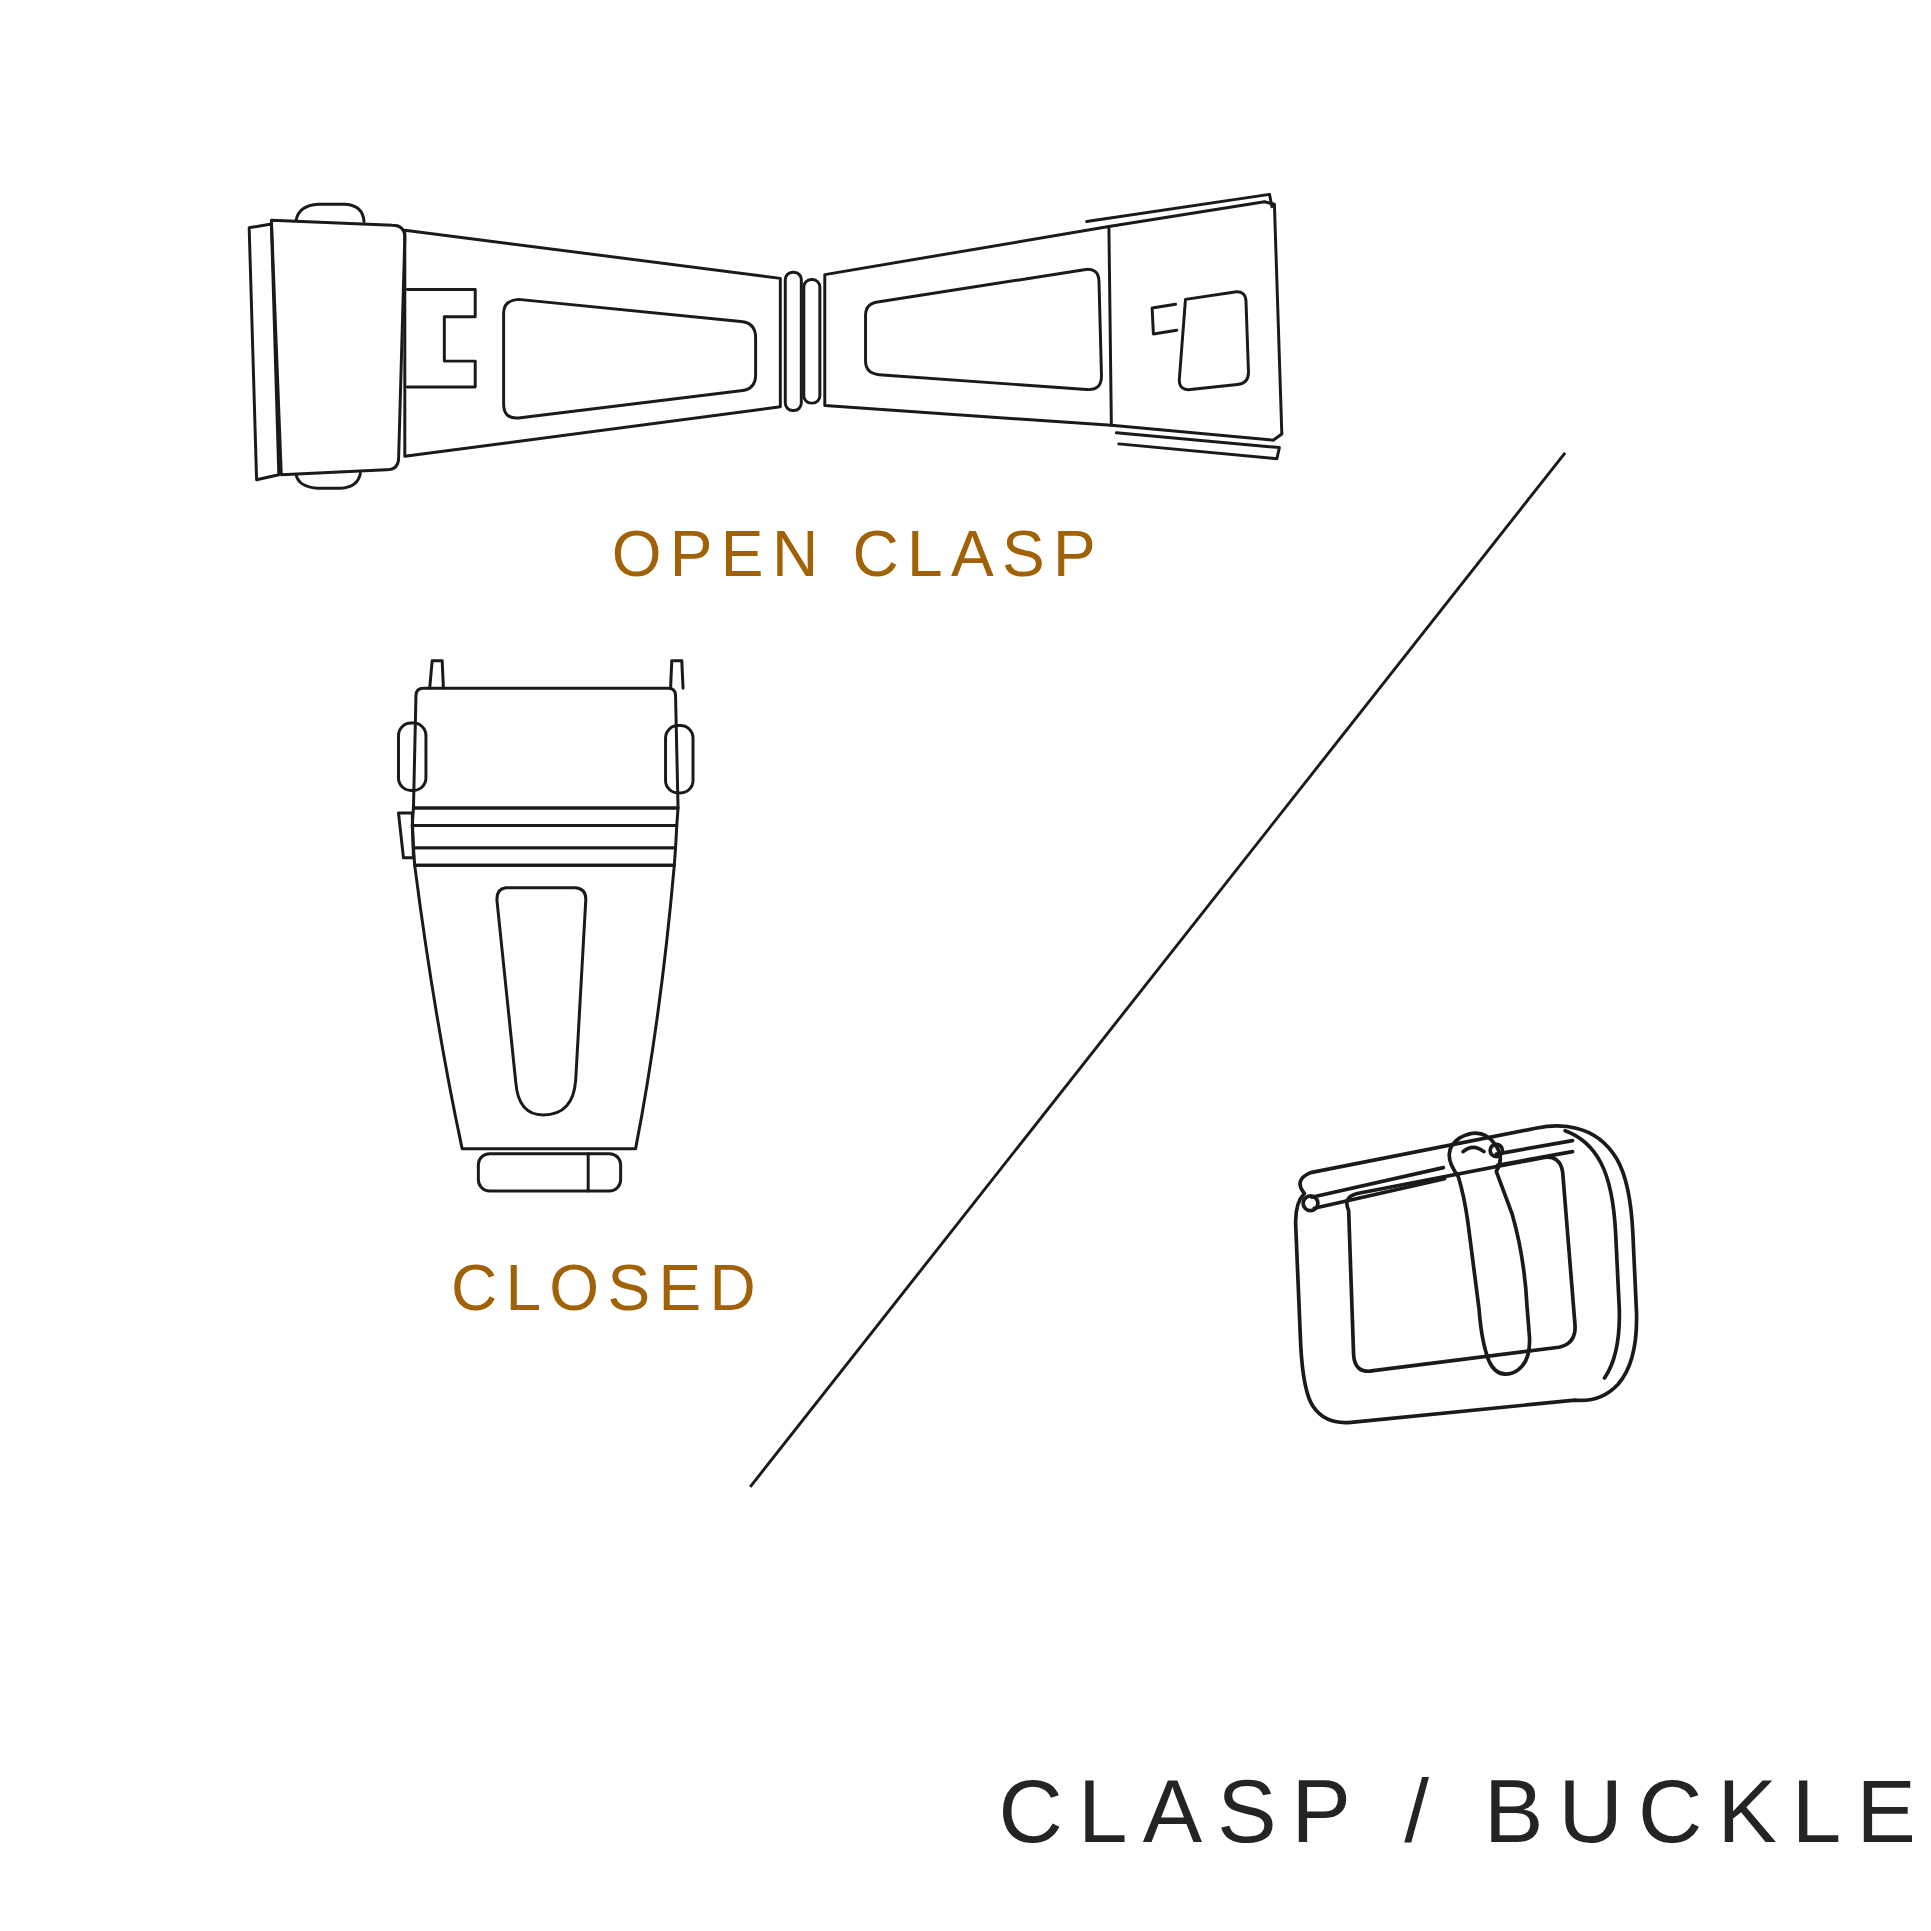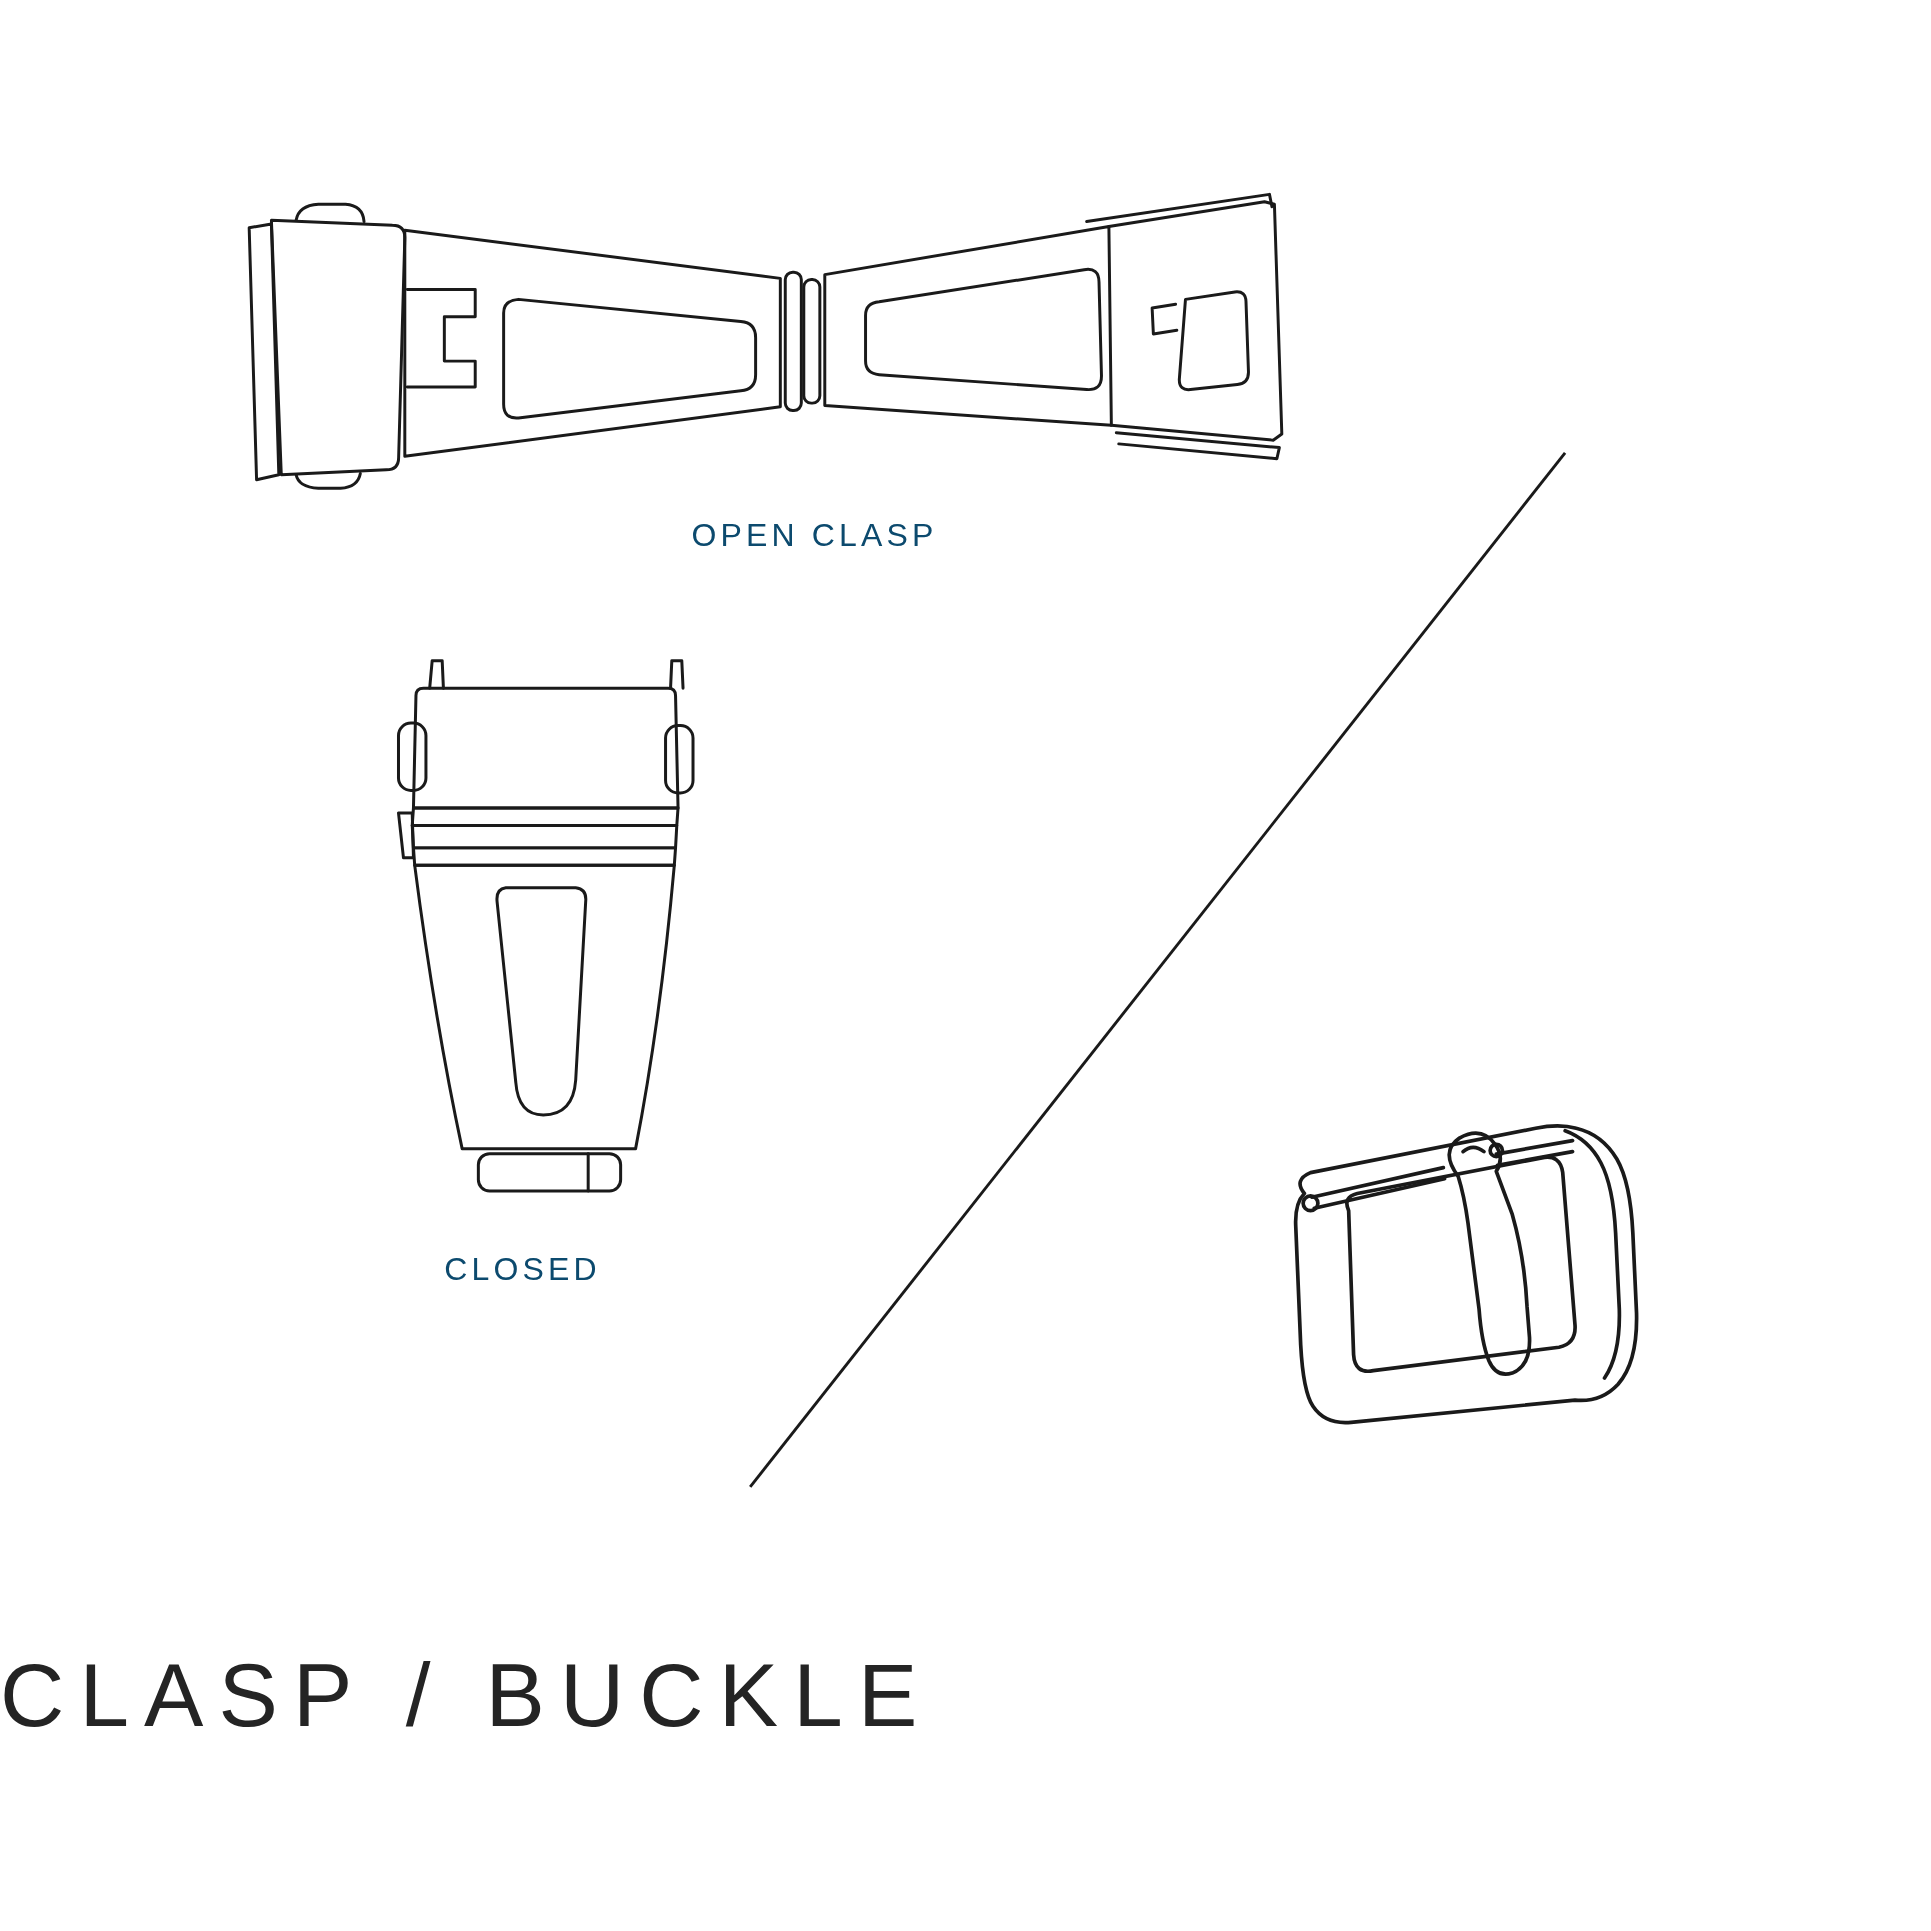--- a/index.html
+++ b/index.html
@@ -13,35 +13,35 @@
     height: 1931px;
     background: #ffffff;
     overflow: hidden;
     font-family: "Liberation Sans", sans-serif;
   }
   .illus {
     position: absolute;
   }
   .label {
     position: absolute;
-    color: #0c4a6e;
-    font-size: 32px;
+    color: #a16207;
+    font-size: 64px;
     letter-spacing: 0.13em;
-    text-align: center;
+    text-align: right;
     font-weight: 400;
   }
   .title {
     position: absolute;
     left: 0;
     width: 100%;
-    top: 1644px;
+    top: 1760px;
     color: #242424;
     font-size: 89px;
     letter-spacing: 0.17em;
-    text-align: left;
+    text-align: right;
     font-weight: 400;
   }
   .divider-svg {
     position: absolute;
     left: 0;
     top: 0;
     width: 1931px;
     height: 1931px;
     pointer-events: none;
   }

